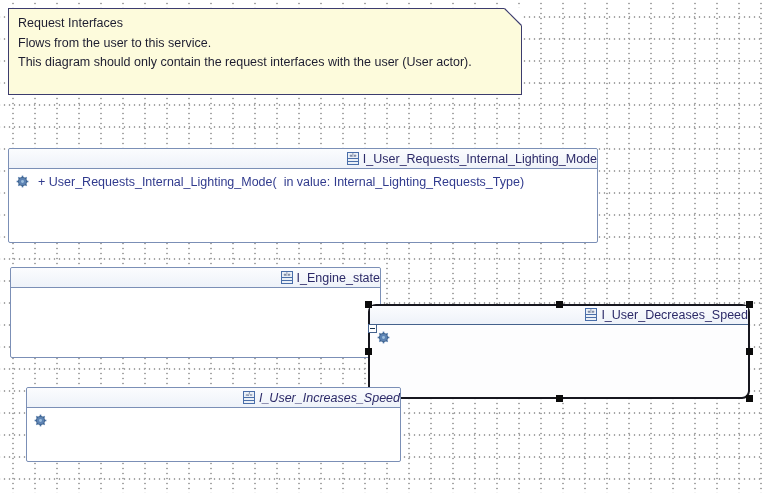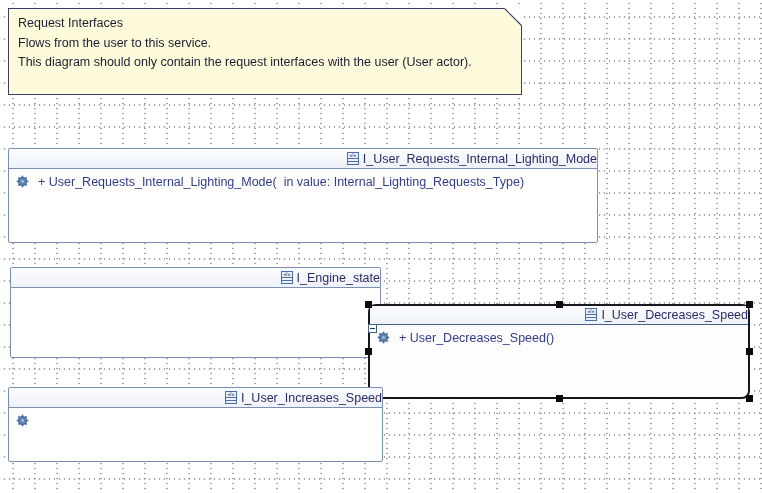--- a/index.html
+++ b/index.html
@@ -160,36 +160,35 @@
               <line x1="12" y1="8" x2="15.2" y2="8"></line>
             <line x1="2.9" y1="2.9" x2="5.2" y2="5.2"></line>
               <line x1="10.8" y1="10.8" x2="13.1" y2="13.1"></line>
             <line x1="13.1" y1="2.9" x2="10.8" y2="5.2"></line>
               <line x1="2.9" y1="13.1" x2="5.2" y2="10.8"></line>
           </g>
           <circle cx="8" cy="8" r="5" fill="#5d83b4" stroke="#35597f"></circle>
           <circle cx="8" cy="8" r="1.8" fill="#9fc0df"></circle>
         </svg>
       </span>
-      <span class="op-text">+ User_Decreases_Speed()</span>
     </div>
     <span class="collapse-toggle">
         <span class="minus"></span>
       </span>
     <span class="handle h-tl"></span>
     <span class="handle h-tm"></span>
     <span class="handle h-tr"></span>
     <span class="handle h-ml"></span>
     <span class="handle h-mr"></span>
     <span class="handle h-bl"></span>
     <span class="handle h-bm"></span>
     <span class="handle h-br"></span>
   </div>
 
-  <div class="iface" style="left:8px; top:387px; width:375px; height:75px;">
+  <div class="iface" style="left:26px; top:387px; width:375px; height:75px;font-style:italic;">
     <div class="iface-header">
       <span class="iface-icon">
         <svg width="12" height="13" viewBox="0 0 12 13">
           <rect x="0.5" y="0.5" width="11" height="12" fill="#eaf0f7" stroke="#4a6ea9"></rect>
           <line x1="0.5" y1="6.5" x2="11.5" y2="6.5" stroke="#4a6ea9"></line>
           <line x1="0.5" y1="9.5" x2="11.5" y2="9.5" stroke="#4a6ea9"></line>
           <text x="6" y="5.4" font-size="5" text-anchor="middle" fill="#23345e">«I»</text>
         </svg>
       </span>
       <span class="iface-title">I_User_Increases_Speed</span>

